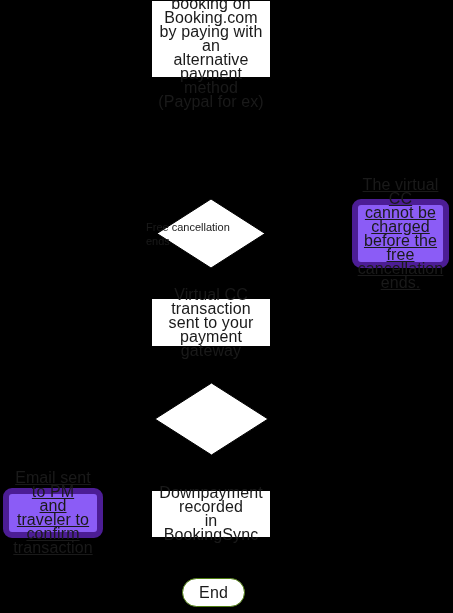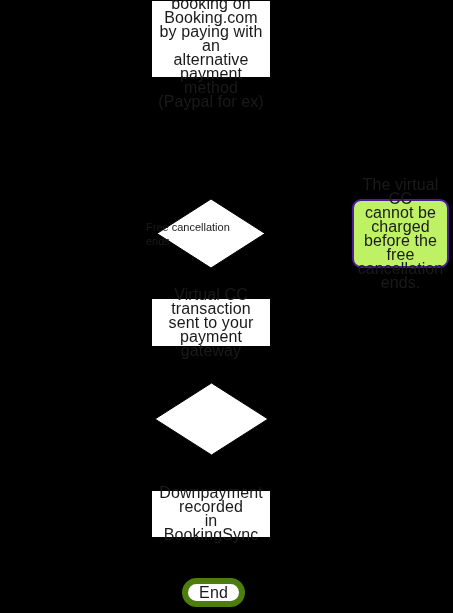--- a/index.html
+++ b/index.html
@@ -30,28 +30,29 @@
     line-height: 14px;
     letter-spacing: 0.1px;
   }
   
   .rect {
     background: #ffffff;
     border: 1px solid #000000;
   }
   
   .rounded {
-    background: #bef264;
-    border: 2px solid #4c1d95;
+    background: #8b5cf6;
+    border: 6px solid #4c1d95;
     border-radius: 9px;
+    text-decoration: underline;
   }
   
   .pill {
     background: #ffffff;
-    border: 6px solid #4d7c0f;
+    border: 1px solid #4d7c0f;
     border-radius: 999px;
   }
   
   .diamond-wrap {
     position: absolute;
   }
   .diamond-shape {
     position: absolute;
     left: 0;
     top: 0;
@@ -119,20 +120,25 @@
   </div>
 
   <div class="diamond-wrap" style="left:155px; top:383px; width:113px; height:72px;">
     <div class="diamond-shape">
       <svg viewBox="0 0 113 72" preserveAspectRatio="none">
         <polygon points="56.5,0 113,36 56.5,72 0,36" fill="#ffffff" stroke="#000000" stroke-width="1"></polygon>
       </svg>
     </div>
   </div>
 
+  <div class="node rounded" style="left:3px; top:488px; width:100px; height:50px;">
+    <span class="node-text">Email sent to PM
+and traveler to
+confirm transaction</span>
+  </div>
 
   <div class="node rect" style="left:151px; top:490px; width:120px; height:48px;">
     <span class="node-text">Downpayment recorded
 in BookingSync</span>
   </div>
 
   <div class="node pill" style="left:182px; top:578px; width:63px; height:29px;">
     <span class="node-text">End</span>
   </div>
 

